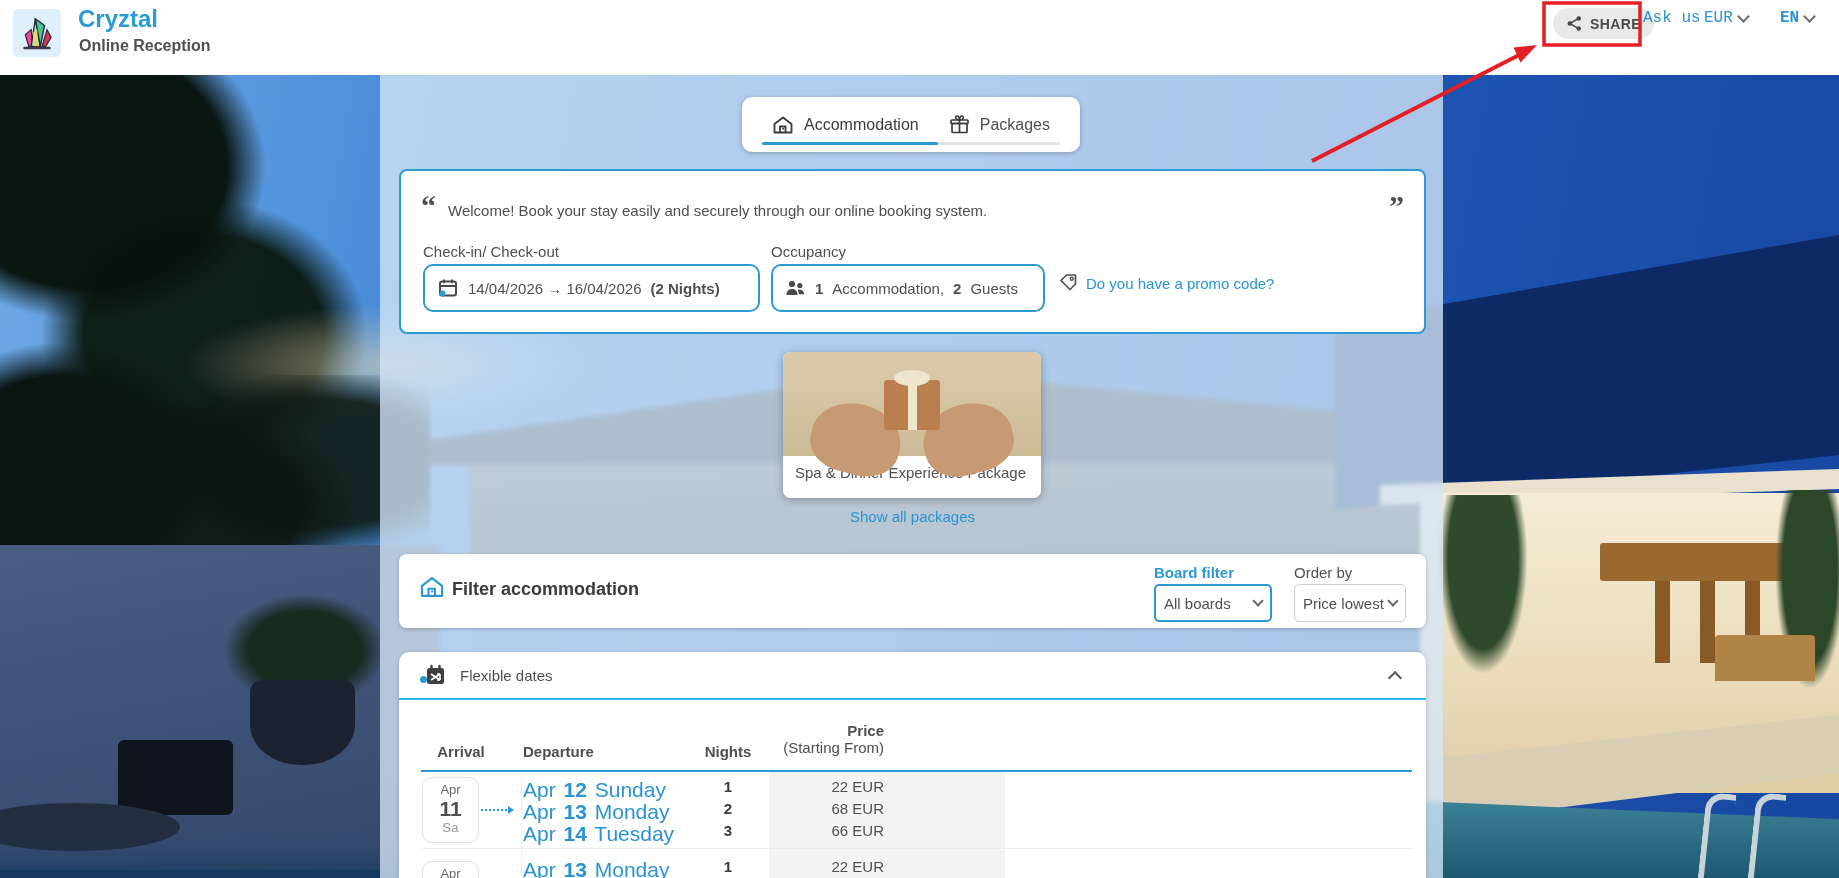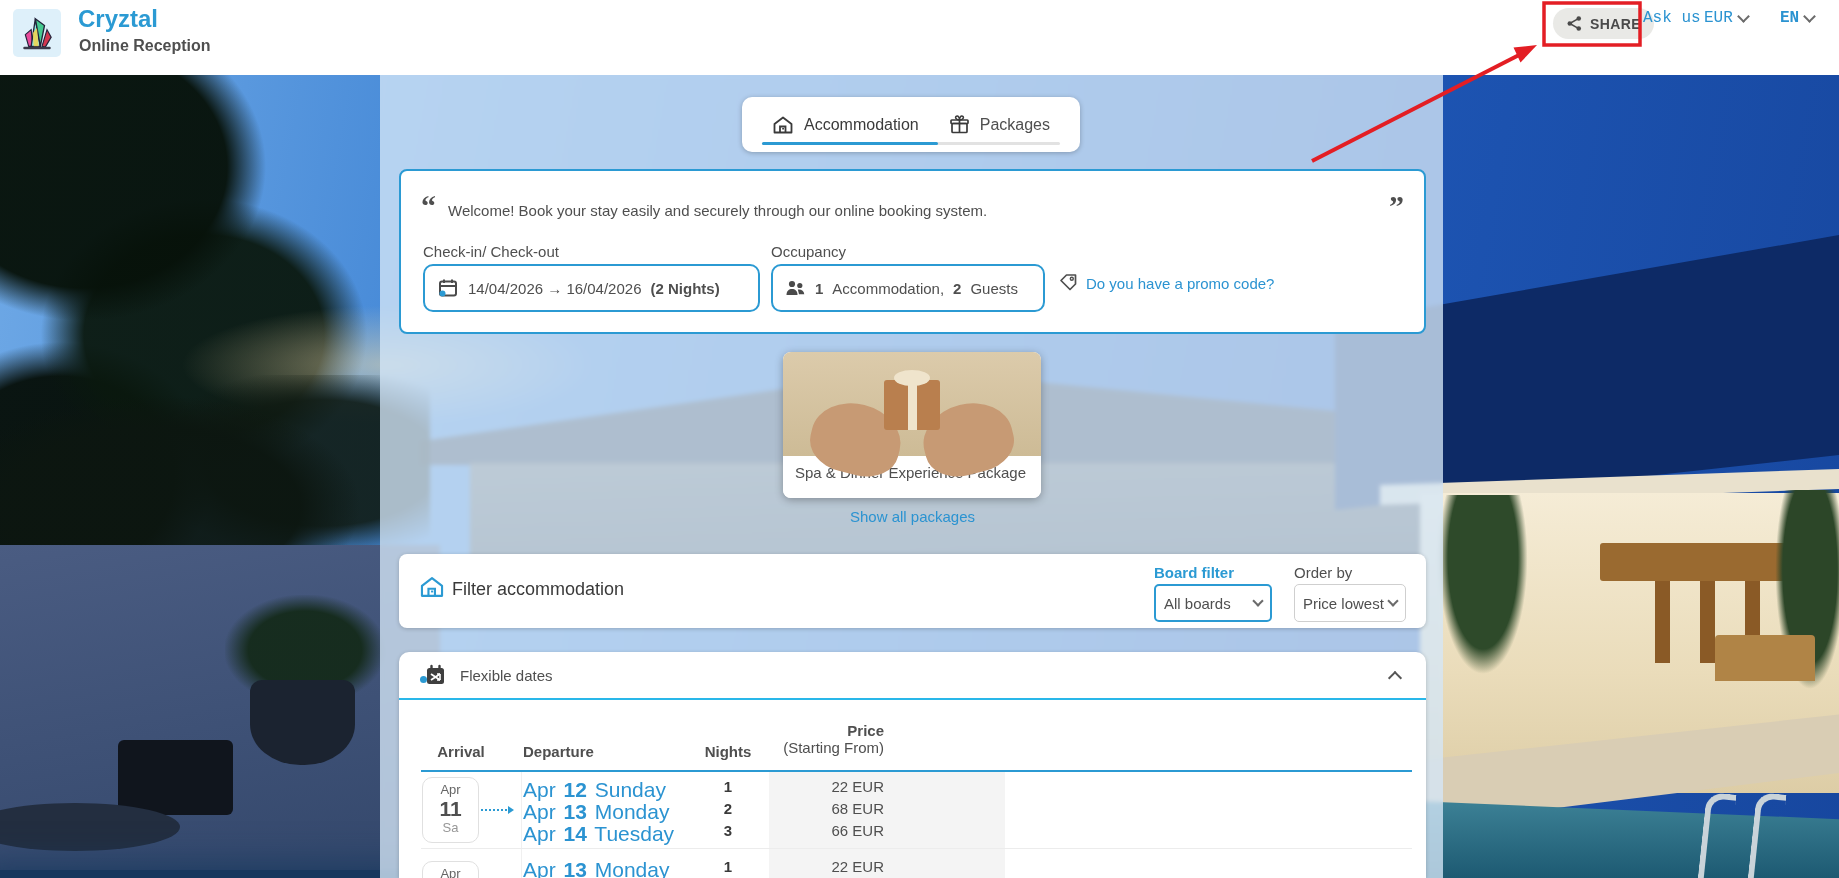--- a/index.html
+++ b/index.html
@@ -116,21 +116,21 @@
   .pkg-gift { position:absolute; left:101px; top:28px; width:56px; height:50px; background:#b97f4e; border-radius:3px; }
   .pkg-ribbon-v { position:absolute; left:24px; top:0; width:9px; height:50px; background:#efe4cc; }
   .pkg-bow { position:absolute; left:10px; top:-10px; width:36px; height:16px; background:#efe4cc; border-radius:50% 50% 50% 50%; }
   .pkg-label { padding:8px 12px 0 12px; height:42px; overflow:hidden; font-size:15px; line-height:18px; color:#4f4f4f; background:#fff; }
   .show-all { position:absolute; left:399px; top:508px; width:1027px; text-align:center; font-size:15px; color:#2b93d1;
     background:none; border:none; font-family:inherit; cursor:pointer; }
 
   
   .filter-card { position:absolute; left:399px; top:554px; width:1027px; height:74px; background:#fff; border-radius:8px;
     box-shadow:0 1px 4px rgba(0,0,0,.2); }
-  .filter-title { position:absolute; left:53px; top:25px; font-size:18px; font-weight:normal; color:#3a3a3a; }
+  .filter-title { position:absolute; left:53px; top:25px; font-size:18px; font-weight:bold; color:#3a3a3a; }
   .filter-house { position:absolute; left:20px; top:21px; }
   .dd-label { position:absolute; top:10px; font-size:15px; }
   .dd-label.board { left:755px; color:#2b9ad3; font-weight:bold; }
   .dd-label.order { left:895px; color:#4f4f4f; }
   .dd { position:absolute; top:30px; height:38px; background:#fff; border-radius:5px; display:flex; align-items:center;
     justify-content:space-between; padding:0 8px; font-size:15px; color:#4f4f4f; cursor:pointer; }
   .dd.board { left:755px; width:118px; border:2px solid #2b9ad3; }
   .dd.order { left:895px; width:112px; border:1px solid #cfcfcf; }
   .dd .chev-down { border-color:#6b6b6b; width:8px; height:8px; }
 

